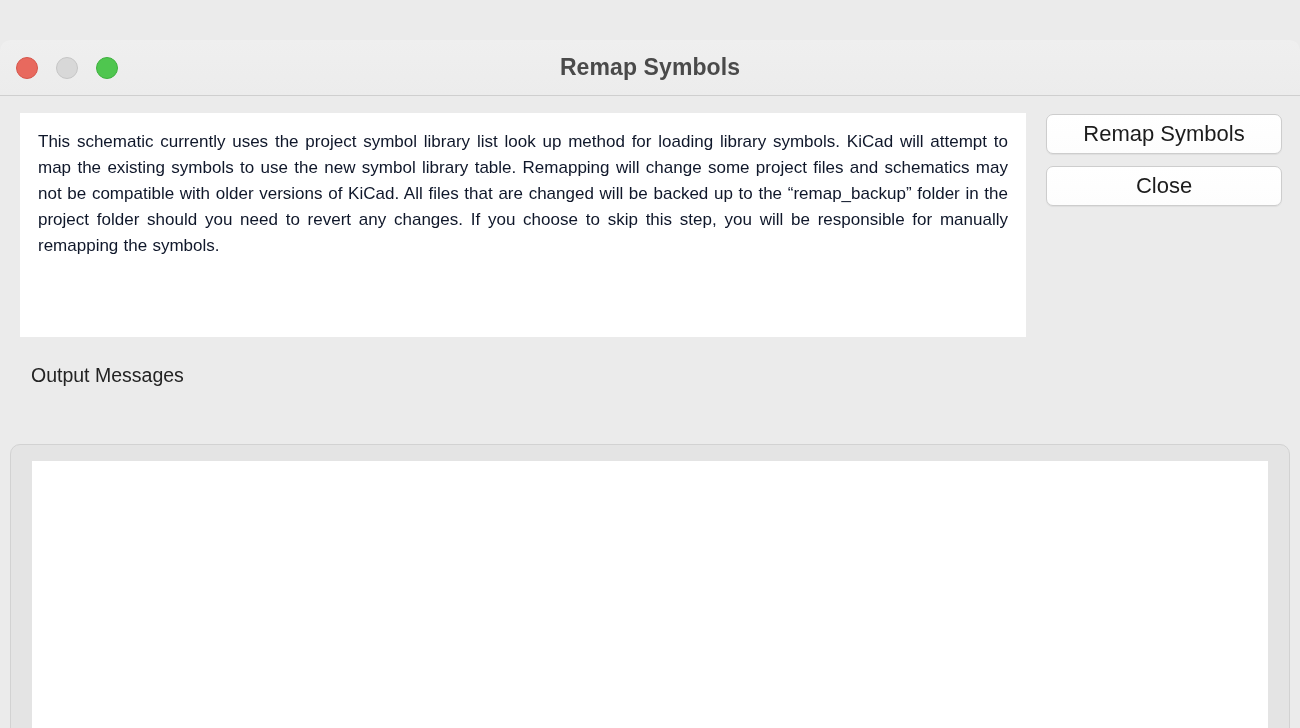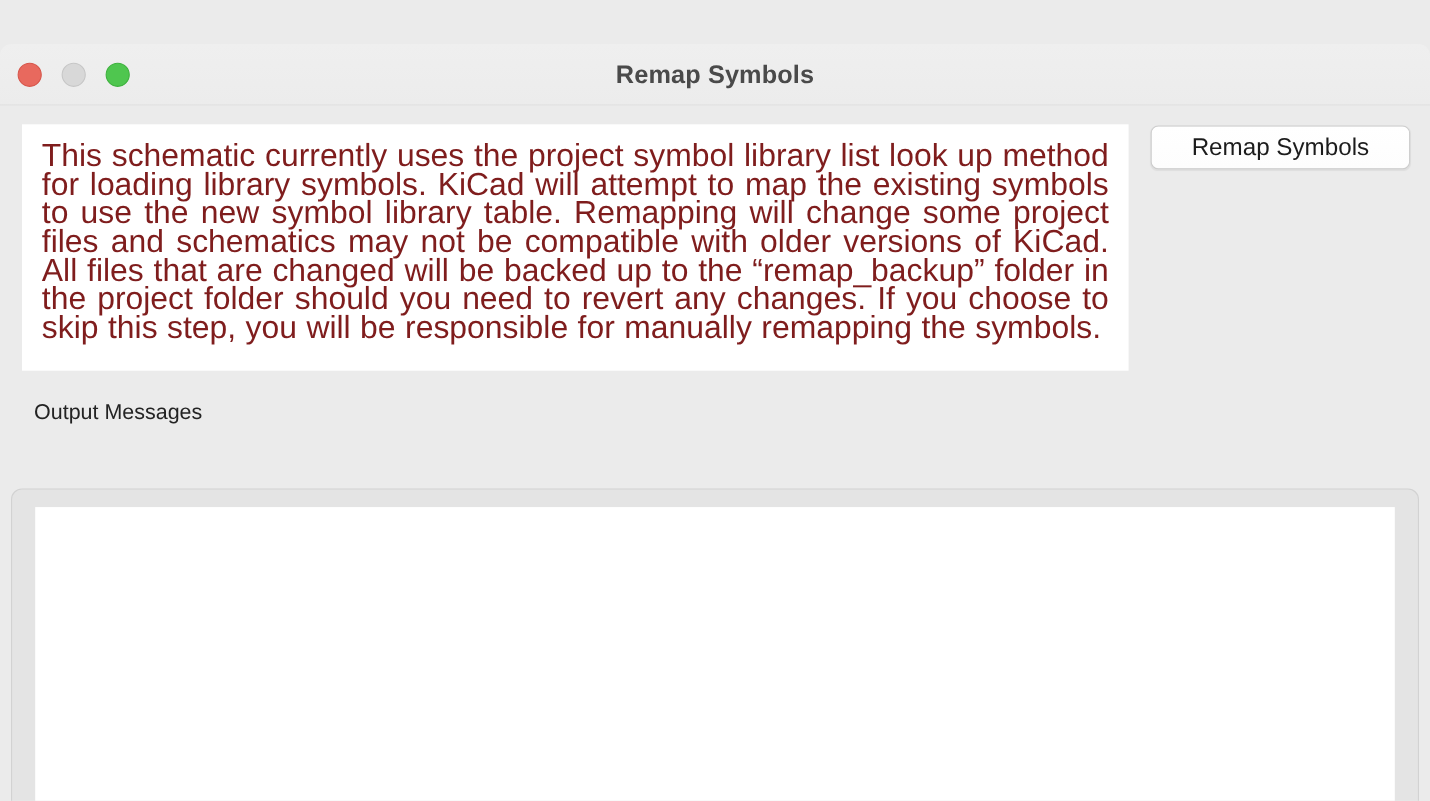--- a/index.html
+++ b/index.html
@@ -77,23 +77,23 @@
     left: 20px;
     top: 17px;
     width: 1006px;
     height: 224px;
     background: #ffffff;
     box-sizing: border-box;
     padding: 16px 18px 0 18px;
     overflow: hidden;
   }
   #info-text {
-    font-size: 29px;
+    font-size: 17px;
     line-height: 26px;
-    color: #7f1d1d;
+    color: #0f172a;
     margin: 0;
     text-align: justify;
     text-justify: inter-word;
     word-spacing: 0.5px;
   }
 
   
   #side-buttons {
     position: absolute;
     right: 18px;
@@ -253,20 +253,21 @@
   </div>
 
   <div id="content">
 
     <div id="info-panel">
       <p id="info-text">This schematic currently uses the project symbol library list look up method for loading library symbols. KiCad will attempt to map the existing symbols to use the new symbol library table. Remapping will change some project files and schematics may not be compatible with older versions of KiCad. All files that are changed will be backed up to the “remap_backup” folder in the project folder should you need to revert any changes. If you choose to skip this step, you will be responsible for manually remapping the symbols.</p>
     </div>
 
     <div id="side-buttons">
       <button class="push-btn">Remap Symbols</button>
+      <button class="push-btn">Close</button>
     </div>
 
     <div id="group-label">Output Messages</div>
     <div id="group-box"></div>
     <div id="output-area"></div>
 
     <div id="filter-row">
       <div id="show-label">Show:</div>
 
       <div class="filter-item" style="left:124px;">

